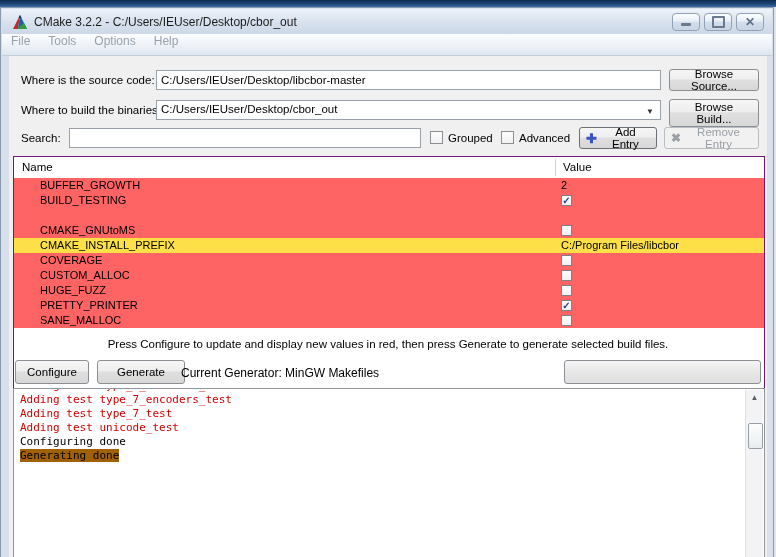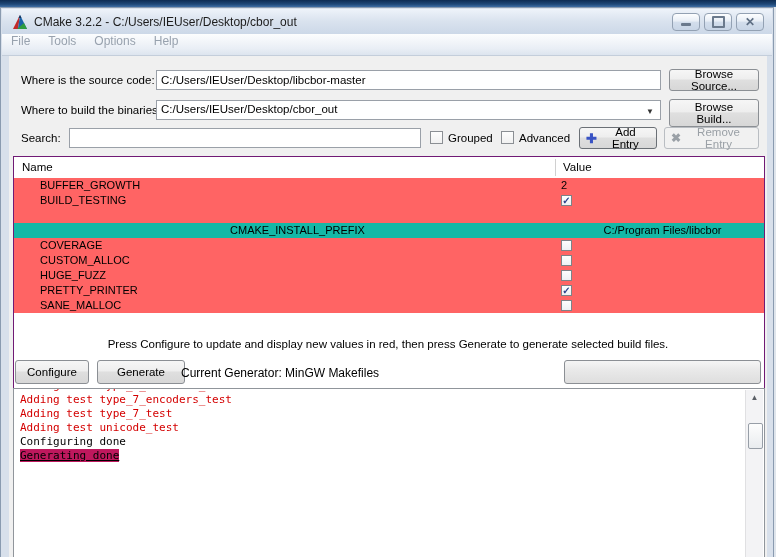--- a/index.html
+++ b/index.html
@@ -73,21 +73,21 @@
   .progress{position:absolute;left:555px;top:304px;width:197px;height:24px;border:1px solid #8b8f94;
     border-radius:3px;background:linear-gradient(#f5f5f5,#e9e9e9 40%,#dedede);box-sizing:border-box;}
 
   .logbox{position:absolute;left:4px;top:332px;width:752px;height:180px;background:#fff;
     border:1px solid #90959b;box-sizing:border-box;overflow:hidden;}
   .loglines{position:absolute;left:6px;top:0;right:20px;overflow:hidden;}
   .logline{font-family:"DejaVu Sans Mono","Liberation Mono",monospace;font-size:11px;
     line-height:14px;white-space:pre;}
   .logline.red{color:#d40000;}
   .logline.black{color:#000;}
-  .logline .hl{background:#be185d;text-decoration:underline;}
+  .logline .hl{background:#a16207;}
   .logline.clipped{margin-top:-10px;}
 
   .vscroll{position:absolute;right:1px;top:1px;width:17px;bottom:0;background:#f3f3f5;
     border-left:1px solid #e0e0e2;}
   .sb-btn{position:absolute;left:1px;width:15px;height:15px;text-align:center;color:#5a5f66;
     font-size:8px;line-height:15px;}
   .sb-up{top:0;}
   .sb-down{bottom:0;}
   .sb-thumb{position:absolute;left:2px;top:33px;width:13px;height:24px;border:1px solid #979ea7;
     border-radius:2px;background:linear-gradient(#fdfdfd,#e9ecef);}
@@ -169,21 +169,25 @@
               <span class="cell-name">BUFFER_GROWTH</span>
               <span class="cell-value">2</span>
             </div>
             <div class="crow" style="background: rgb(255, 100, 100);">
               <span class="cell-name">BUILD_TESTING</span>
               <span class="cell-value"><span class="row-cb"><span class="tick">✓</span></span></span>
             </div>
             <div class="crow" style="background: rgb(255, 100, 100);">
               <span class="cell-value"></span>
             </div>
-            <div class="crow" style="background: #14b8a6; text-align: center;">
+            <div class="crow" style="background: rgb(255, 100, 100);">
+              <span class="cell-name">CMAKE_GNUtoMS</span>
+              <span class="cell-value"><span class="row-cb"></span></span>
+            </div>
+            <div class="crow" style="background: #fde047;">
               <span class="cell-name">CMAKE_INSTALL_PREFIX</span>
               <span class="cell-value">C:/Program Files/libcbor</span>
             </div>
             <div class="crow" style="background: rgb(255, 100, 100);">
               <span class="cell-name">COVERAGE</span>
               <span class="cell-value"><span class="row-cb"></span></span>
             </div>
             <div class="crow" style="background: rgb(255, 100, 100);">
               <span class="cell-name">CUSTOM_ALLOC</span>
               <span class="cell-value"><span class="row-cb"></span></span>

